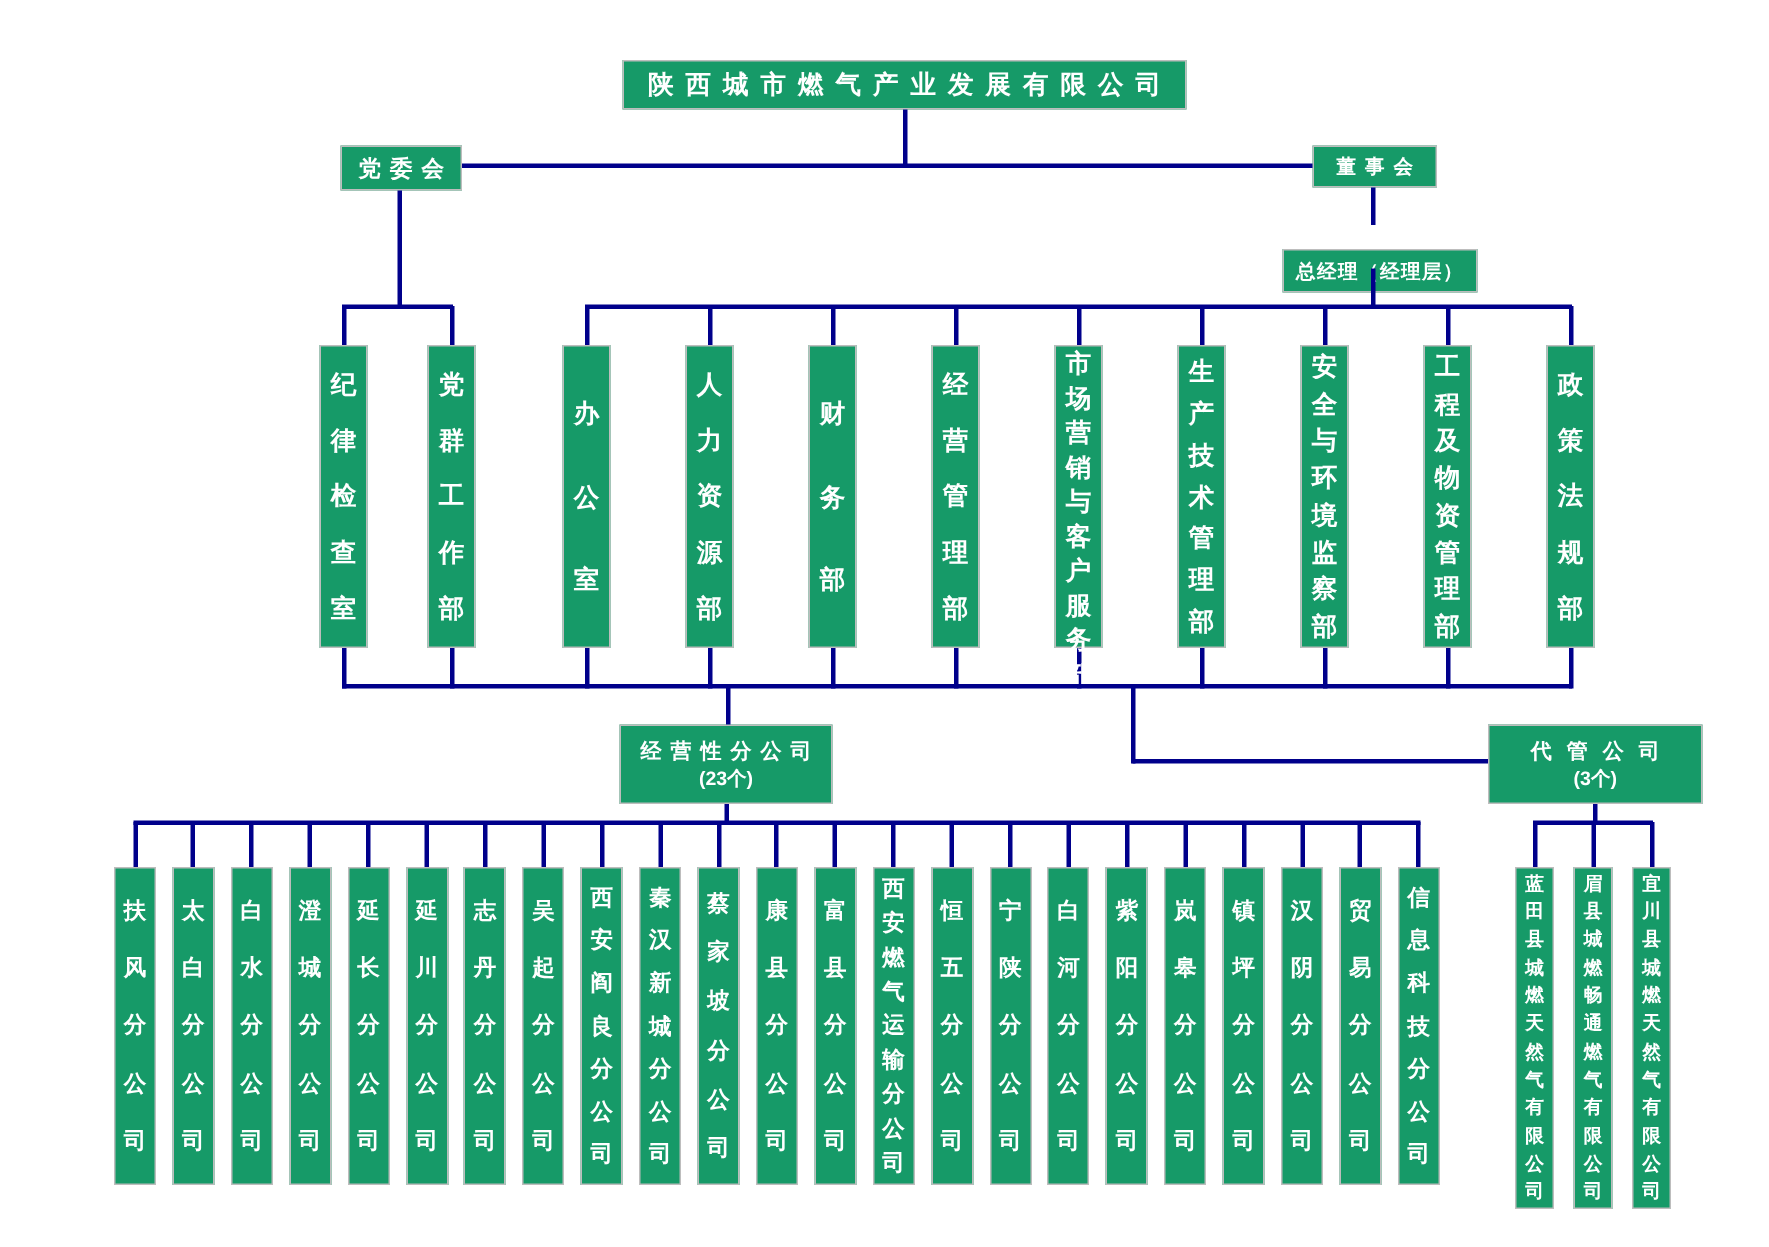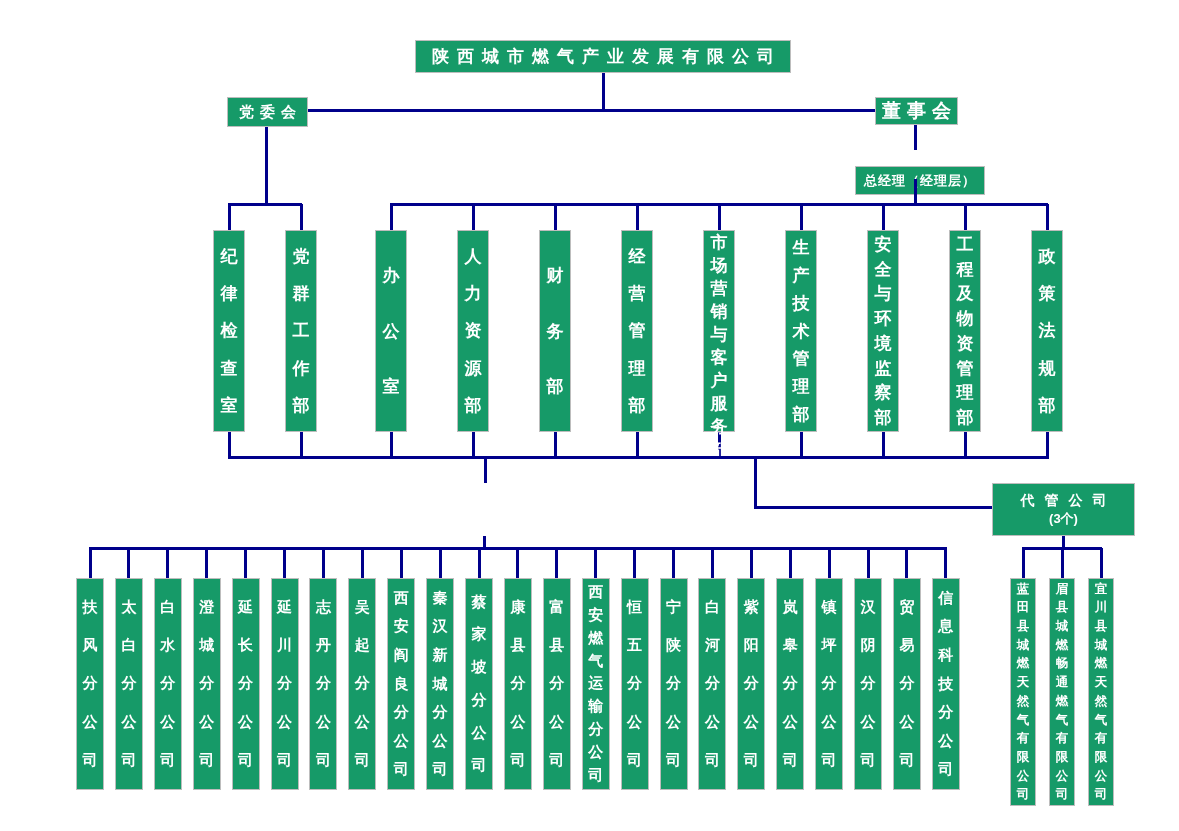--- a/index.html
+++ b/index.html
@@ -13,21 +13,21 @@
     position:relative;width:1179px;height:831px;background:#ffffff;overflow:hidden;
   }
   .box{
     position:absolute;background:var(--green);color:var(--boxtext);
     border:1px solid #bdbdbd;box-sizing:border-box;
     display:flex;align-items:center;justify-content:center;
     font-weight:bold;white-space:nowrap;
   }
   #title-box{left:415px;top:40px;width:376px;height:33px;font-size:17px;letter-spacing:8px;text-indent:8px;}
   #party-box{left:227px;top:97px;width:81px;height:30px;font-size:15px;letter-spacing:6px;text-indent:6px;}
-  #board-box{left:875px;top:97px;width:83px;height:28px;font-size:19px;letter-spacing:6px;text-indent:6px;}
+  #board-box{left:875px;top:97px;width:83px;height:28px;font-size:13px;letter-spacing:6px;text-indent:6px;}
   #gm-box{left:855px;top:166px;width:130px;height:29px;font-size:13px;letter-spacing:1px;}
   .group-box{flex-direction:column;line-height:1.4;}
   #op-box{left:413px;top:483px;width:142px;height:53px;font-size:14px;}
   #managed-box{left:992px;top:483px;width:143px;height:53px;font-size:14px;}
   .group-label{letter-spacing:6px;text-indent:6px;}
   #managed-box .group-label{letter-spacing:10px;text-indent:10px;}
   .group-count{font-size:13px;font-weight:bold;letter-spacing:0;}
   .vbox{
     position:absolute;background:var(--green);color:var(--boxtext);
     border:1px solid #bdbdbd;box-sizing:border-box;
@@ -38,20 +38,24 @@
 </style>
 </head>
 <body>
 
 <div id="stage">
   <div class="box" id="title-box">陕西城市燃气产业发展有限公司</div>
   <div class="box" id="party-box">党委会</div>
   <div class="box" id="board-box">董事会</div>
   <div class="box" id="gm-box">总经理（经理层）</div>
 
+  <div class="box group-box" id="op-box">
+    <div class="group-label">经营性分公司</div>
+    <div class="group-count">(23个)</div>
+  </div>
 
   <div class="box group-box" id="managed-box">
     <div class="group-label">代管公司</div>
     <div class="group-count">(3个)</div>
   </div>
 <div class="line" style="left: 601.5px; top: 73px; width: 3px; height: 38px;"></div>
     <div class="line" style="left: 308px; top: 108.5px; width: 567px; height: 3px;"></div>
     <div class="line" style="left: 264.5px; top: 127px; width: 3px; height: 79px;"></div>
     <div class="line" style="left: 228px; top: 202.5px; width: 74px; height: 3px;"></div>
     <div class="line" style="left: 913.5px; top: 125px; width: 3px; height: 25px;"></div>

